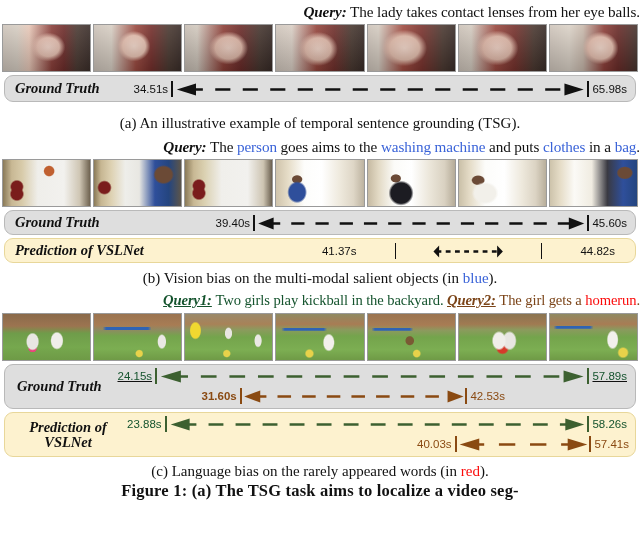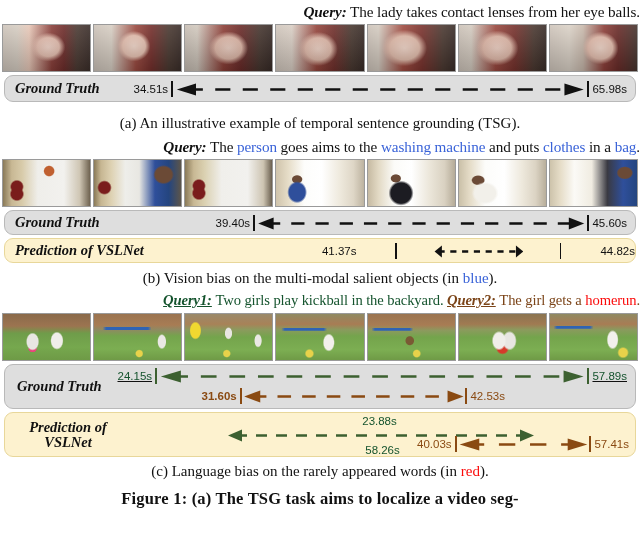--- a/index.html
+++ b/index.html
@@ -237,21 +237,21 @@
           </span>
           <span class="cap" style="background:#111111;"></span>
           <span class="tm r">45.60s</span>
         </div>
       </div>
     </div>
 
     <div class="box pred" style="height:25px;">
       <div class="rowname">Prediction of VSLNet</div>
       <div class="track">
-        <div class="tl" style="left:178px;right:0;top:3px;gap:36px;">
+        <div class="tl" style="left:178px;right:20px;top:3px;gap:36px;">
           <span class="tm l">41.37s</span>
           <span class="cap" style="background:#111111;"></span>
           <span class="arrowwrap">
             <svg viewBox="0 0 160 13" preserveAspectRatio="none">
               <line x1="8" y1="6.5" x2="152" y2="6.5" stroke="#111111" stroke-width="2.6" stroke-dasharray="11,10"></line>
               <polygon points="1,6.5 14,0.5 14,12.5" fill="#111111"></polygon>
               <polygon points="159,6.5 146,0.5 146,12.5" fill="#111111"></polygon>
             </svg>
           </span>
           <span class="cap" style="background:#111111;"></span>
@@ -332,21 +332,21 @@
         </div>
       </div>
     </div>
 
     <div class="box pred" style="height:45px;">
       <div class="rowname two">
         <span>Prediction of</span><br>
         <span>VSLNet</span>
       </div>
       <div class="track" style="height:45px;">
-        <div class="tl" style="left:8px;right:8px;top:3px;flex-direction:column;">
+        <div class="tl" style="left:0px;right:8px;top:3px;">
           <span class="tm l q-green">23.88s</span>
           <span class="cap" style="background:#3c6030;"></span>
           <span class="arrowwrap">
             <svg viewBox="0 0 310 13" preserveAspectRatio="none">
               <line x1="10" y1="6.5" x2="300" y2="6.5" stroke="#3c6030" stroke-width="2.4" stroke-dasharray="11,9"></line>
               <polygon points="2,6.5 16,0.5 16,12.5" fill="#3c6030"></polygon>
               <polygon points="308,6.5 294,0.5 294,12.5" fill="#3c6030"></polygon>
             </svg>
           </span>
           <span class="cap" style="background:#3c6030;"></span>
@@ -366,15 +366,15 @@
           <span class="tm r" style="color:#8a4a12;">57.41s</span>
         </div>
       </div>
     </div>
 
     <div class="caption" style="margin-top:5px;">
       <span>(c) Language bias on the rarely appeared words (in </span><span class="q-red">red</span><span>).</span>
     </div>
   </div>
 
-  <div class="figcap" style="margin-top:8px;">Figure 1: (a) The TSG task aims to localize a video seg-</div>
+  <div class="figcap" style="">Figure 1: (a) The TSG task aims to localize a video seg-</div>
 
 </div>
 
 </body></html>

